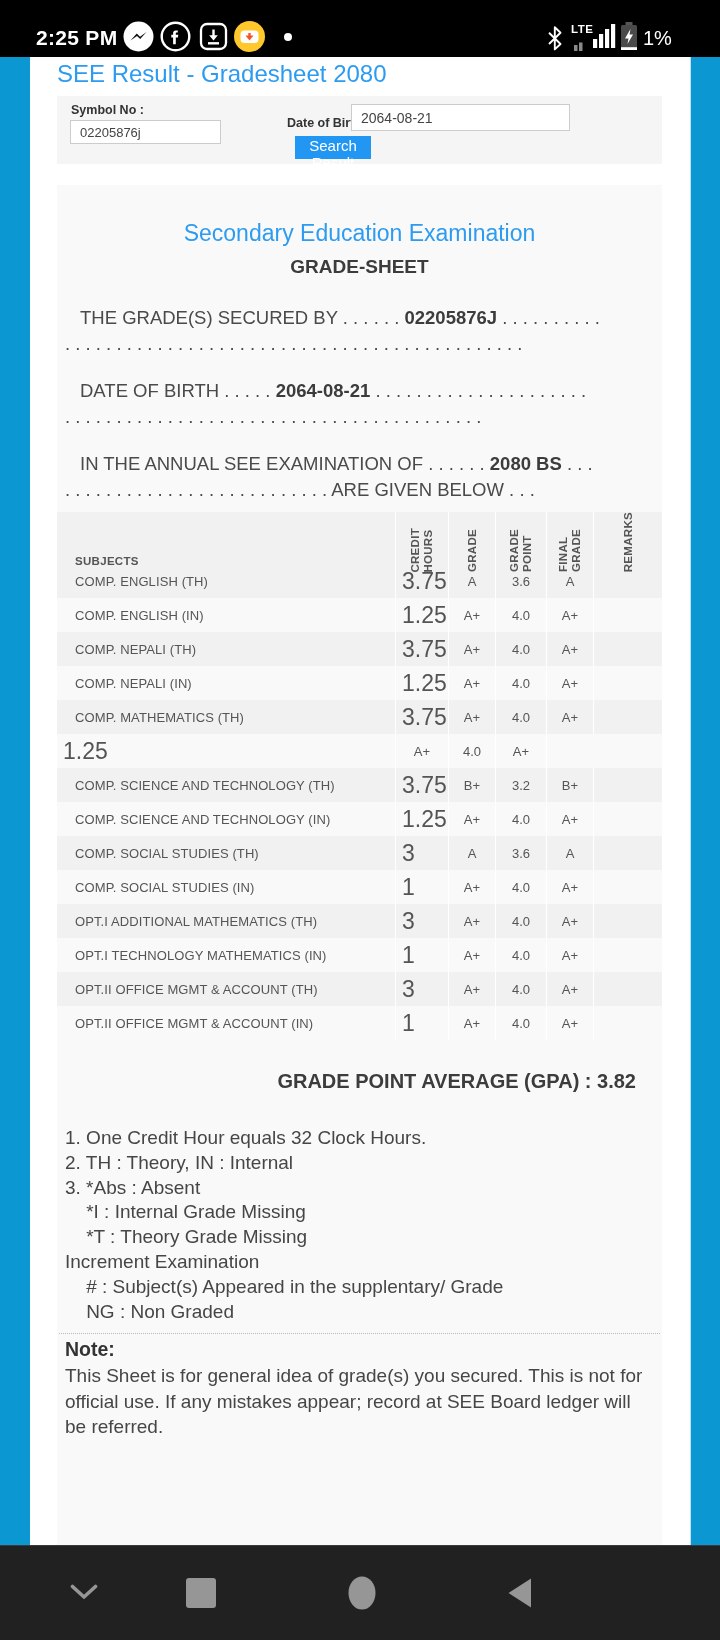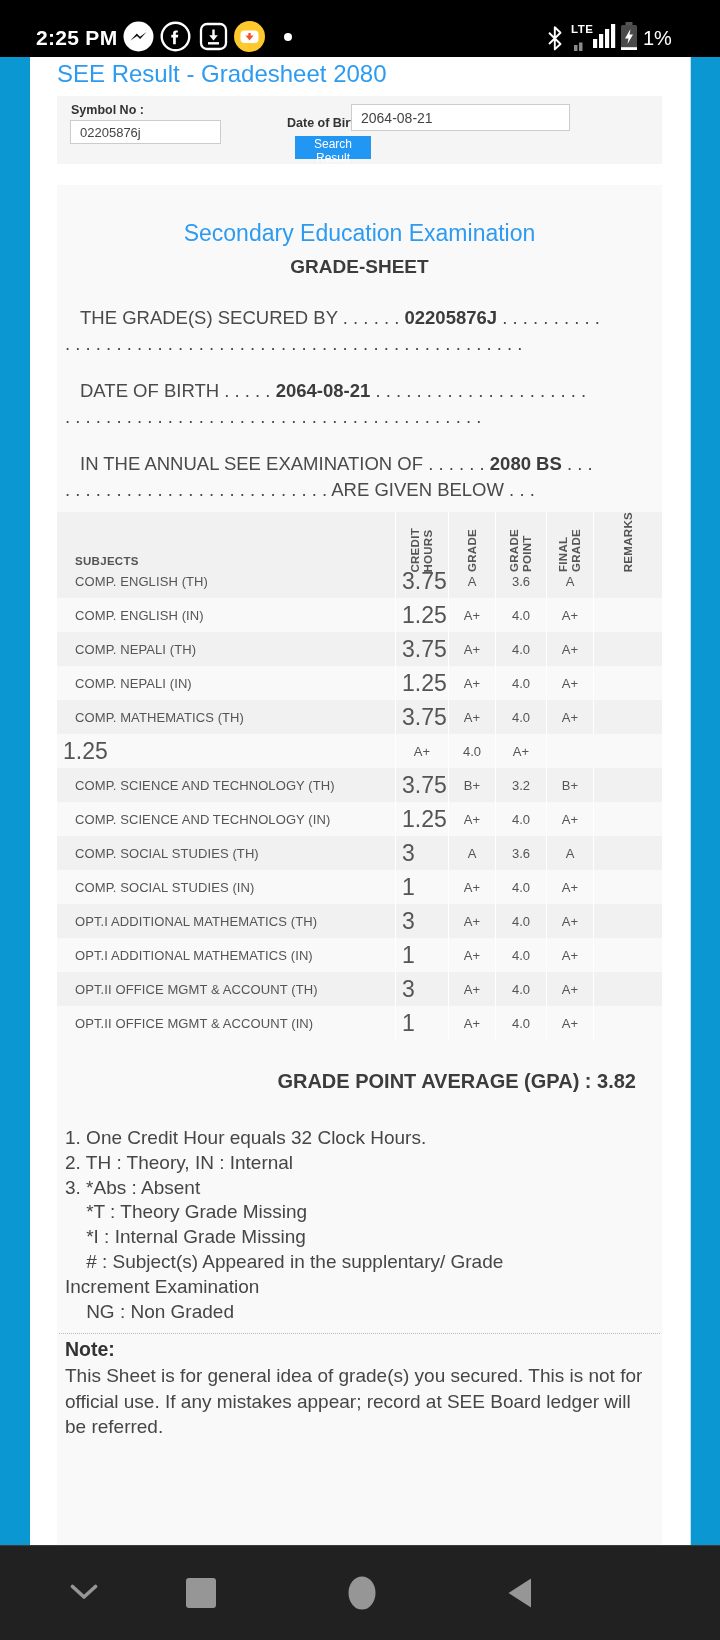--- a/index.html
+++ b/index.html
@@ -25,21 +25,21 @@
   
   .form{position:absolute;left:57px;top:39px;width:605px;height:68px;background:#f5f5f5;}
   .f-label{position:absolute;font-size:12.5px;font-weight:bold;color:#333;}
   .sym-label{left:14px;top:7px;}
   .dob-label{left:230px;top:20px;}
   .form input{position:absolute;border:1px solid #ccc;background:#fff;font-size:13px;color:#444;
     padding:0 0 0 9px;font-family:inherit;outline:none;}
   .sym-input{left:13px;top:24px;width:140px;height:22px;}
   .dob-input{left:294px;top:8px;width:208px;height:25px;font-size:14px !important;}
   .search-btn{position:absolute;left:238px;top:40px;width:76px;height:23px;background:#2196f3;color:#fff;
-    border:none;font-size:12px;font-family:inherit;cursor:pointer;}
+    border:none;font-size:15px;font-family:inherit;cursor:pointer;}
   
   .card{position:absolute;left:57px;top:128px;width:605px;height:1415px;background:#f9f9f9;overflow:hidden;}
   .card h2{margin:35px 0 0;text-align:center;font-size:23px;font-weight:400;color:#2d9bf0;line-height:26px;}
   .card h3{margin:10px 0 0;text-align:center;font-size:19px;font-weight:bold;color:#3c3c3c;line-height:22px;}
   .para{margin-top:21px;padding:0 8px;color:#4a4a4a;font-size:18.5px;line-height:26px;}
   .para.first{margin-top:27px;}
   .pline{white-space:nowrap;overflow:hidden;}
   .pline.ind{text-indent:15px;}
   .pv{font-weight:bold;color:#3c3c3c;}
   
@@ -292,21 +292,21 @@
           <div class="trow">
             <div class="c subj">OPT.I ADDITIONAL MATHEMATICS (TH)</div>
             <div class="c ch">3</div>
             <div class="c">A+</div>
             <div class="c">4.0</div>
             <div class="c">A+</div>
             <div class="c"></div>
           </div>
 
           <div class="trow">
-            <div class="c subj">OPT.I ADDITIONAL MATHEMATICS (IN)</div>
+            <div class="c subj">OPT.I TECHNOLOGY MATHEMATICS (IN)</div>
             <div class="c ch">1</div>
             <div class="c">A+</div>
             <div class="c">4.0</div>
             <div class="c">A+</div>
             <div class="c"></div>
           </div>
 
           <div class="trow">
             <div class="c subj">OPT.II OFFICE MGMT &amp; ACCOUNT (TH)</div>
             <div class="c ch">3</div>
@@ -330,27 +330,27 @@
     <div class="gpa">GRADE POINT AVERAGE (GPA) : 3.82</div>
 
     <div class="notes">
 
         <div class="nline">1. One Credit Hour equals 32 Clock Hours.</div>
 
         <div class="nline">2. TH : Theory, IN : Internal</div>
 
         <div class="nline">3. *Abs : Absent</div>
 
+        <div class="nline">    *I : Internal Grade Missing</div>
+
         <div class="nline">    *T : Theory Grade Missing</div>
 
-        <div class="nline">    *I : Internal Grade Missing</div>
+        <div class="nline">Increment Examination</div>
 
         <div class="nline">    # : Subject(s) Appeared in the supplentary/ Grade</div>
-
-        <div class="nline">Increment Examination</div>
 
         <div class="nline">    NG : Non Graded</div>
       </div>
 
     <div class="divider"></div>
     <div class="note-head">Note:</div>
     <div class="note-body">This Sheet is for general idea of grade(s) you secured. This is not for official use. If any mistakes appear; record at SEE Board ledger will be referred.</div>
   </div>
 </div>
 

